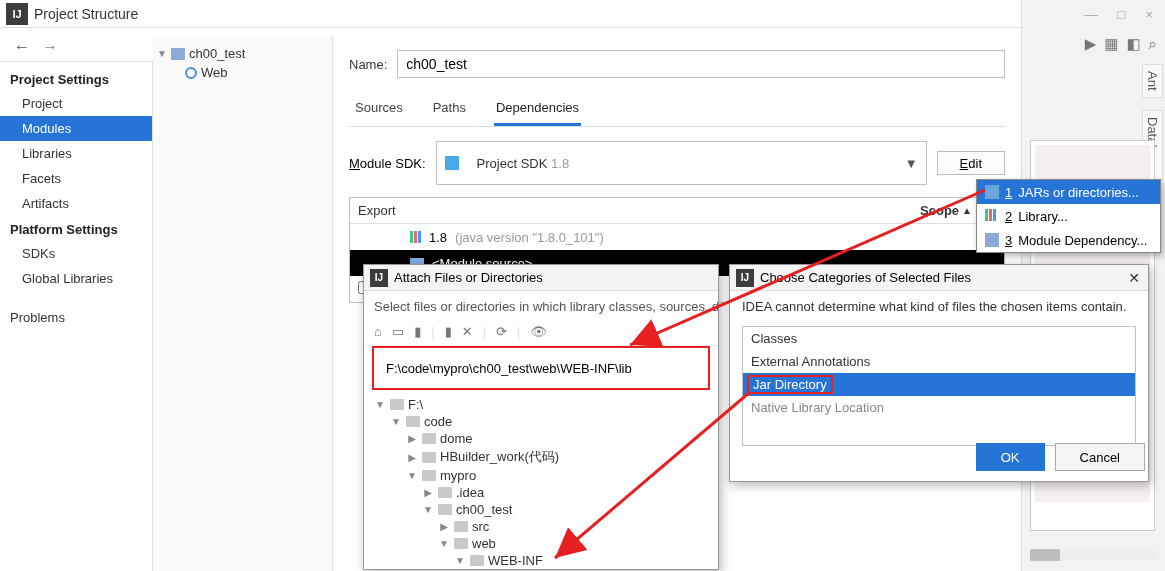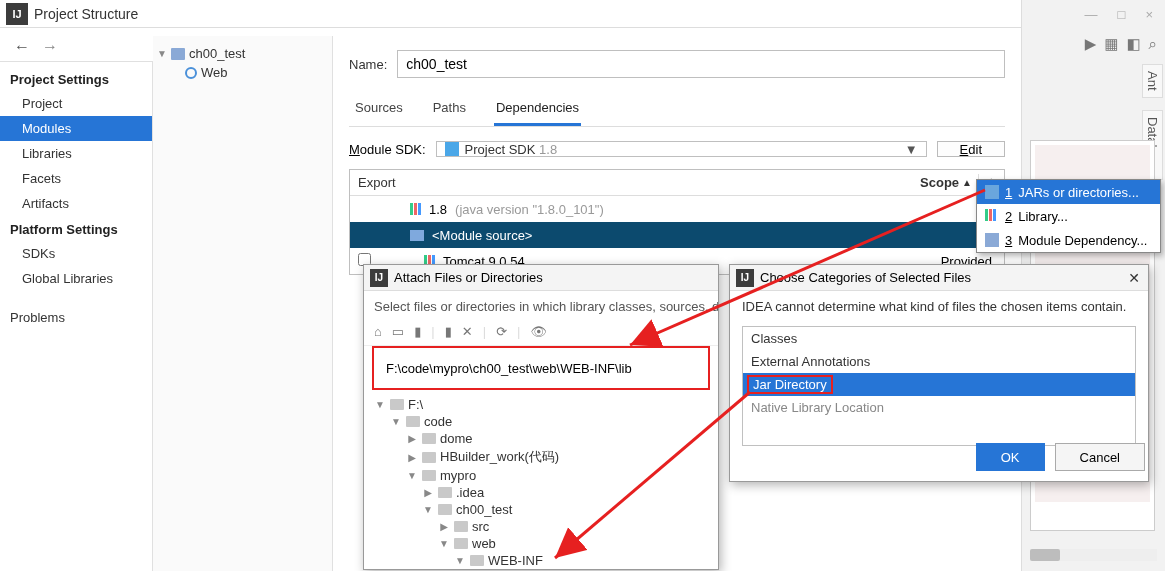--- a/index.html
+++ b/index.html
@@ -33,43 +33,43 @@
 
 
 .main { position:absolute; top:36px; left:333px; right:144px; bottom:0; background:#fff; padding:14px 16px; }
 .field-row { display:flex; align-items:center; gap:10px; margin-bottom:16px;}
 .field-row label { font-size:13px; color:#333; }
 .field-row input[type=text] { flex:1; height:28px; border:1px solid #bfbfbf; padding:0 8px; font-size:14px; }
 .tabs { display:flex; gap:26px; border-bottom:1px solid #ddd; margin-bottom:14px; padding-left:4px;}
 .tabs .tab { padding:6px 2px 8px 2px; color:#444; cursor:pointer;}
 .tabs .tab.active { border-bottom:3px solid #2675d6; color:#222; }
 .sdk-row { display:flex; align-items:center; gap:10px; margin-bottom:12px;}
-.sdk-row .sdk-select { flex:1; display:flex; align-items:center; height:16px; border:1px solid #bfbfbf; padding:0 8px; background:#fff; gap:6px;}
+.sdk-row .sdk-select { flex:1; display:flex; align-items:center; height:44px; border:1px solid #bfbfbf; padding:0 8px; background:#fff; gap:18px;}
 .sdk-row .sdk-select .icon { width:14px;height:14px; background:#4aa7e8; display:inline-block;}
 .sdk-row .sdk-select .txt { color:#999;}
 .sdk-row .sdk-select .txt b{color:#333;font-weight:normal;}
 .sdk-row .sdk-select .caret { margin-left:auto; color:#555;}
-.sdk-row button { height:16px; padding:0 22px; border:1px solid #bbb; background:#fdfdfd; }
+.sdk-row button { height:24px; padding:0 22px; border:1px solid #bbb; background:#fdfdfd; }
 
 .deps { border:1px solid #bfbfbf; overflow:hidden;}
 .deps .head { display:flex; border-bottom:1px solid #ddd; height:26px; align-items:center; }
 .deps .head .export { width:44px; padding-left:8px; color:#333;}
 .deps .head .blank { flex:1;}
 .deps .head .scope { padding-right:6px; color:#333; display:flex; align-items:center; gap:3px;font-weight:bold;}
 .deps .head .plus { border-left:1px solid #ddd; width:26px; text-align:center; color:#666; font-size:16px;}
 .deps .row { display:flex; align-items:center; height:26px; padding-left:8px; gap:8px;}
 .deps .row.indent { padding-left:60px;}
 .deps .row .cb { width:14px;}
 .deps .row .bars { display:inline-flex; gap:1px;}
 .deps .row .bars span{width:3px;height:12px;display:inline-block;}
 .deps .row .b1{background:#3c8;}
 .deps .row .b2{background:#e66;}
 .deps .row .b3{background:#49f;}
 .deps .row .folder{width:14px;height:11px;background:#7fa9dd;display:inline-block;}
-.deps .row.sell { background:#0c4a6e; color:#fff;}
+.deps .row.sell { background:#000000; color:#fff;}
 .deps .row .greytxt{ color:#999;}
 .deps .row .right { margin-left:auto; padding-right:12px;}
 
 
 .idebg { position:absolute; top:0; right:0; width:144px; bottom:0; background:#f2f2f2; border-left:1px solid #ddd;}
 .idebg .topctrls { height:28px; display:flex; align-items:center; justify-content:flex-end; gap:20px; padding:0 12px; color:#aaa;}
 .idebg .toolrow { height:32px; display:flex; align-items:center; justify-content:flex-end; gap:8px; padding:0 8px; color:#777;}
 .idebg .toolrow span { font-size:15px;}
 .idebg .verttab { position:absolute; right:2px; top:64px; writing-mode:vertical-lr; background:#f8f8f8; border:1px solid #ddd; padding:6px 2px; color:#555;}
 .idebg .verttab2 { top:110px;}

